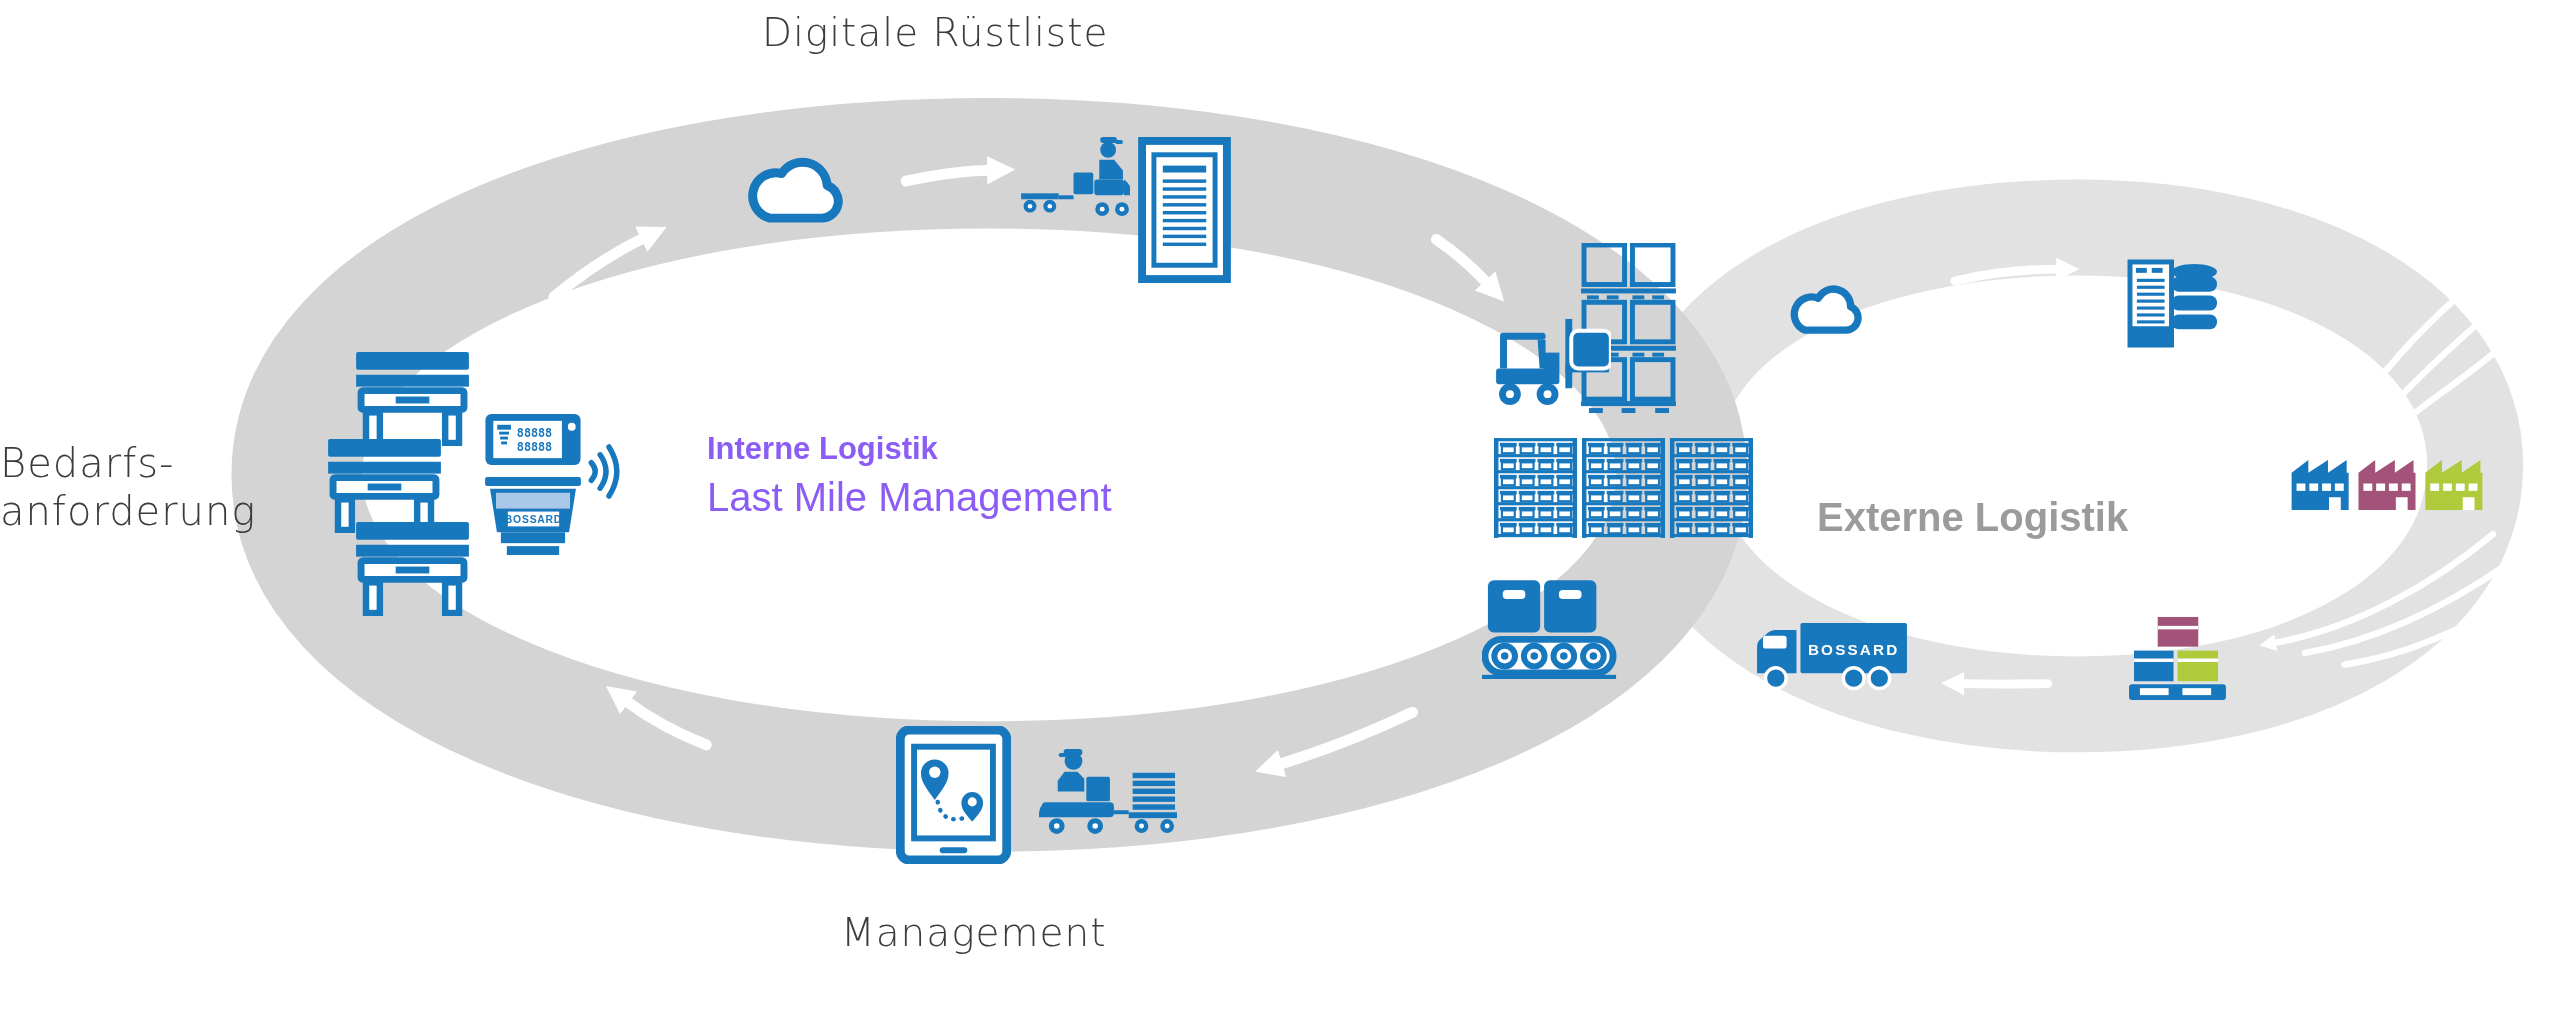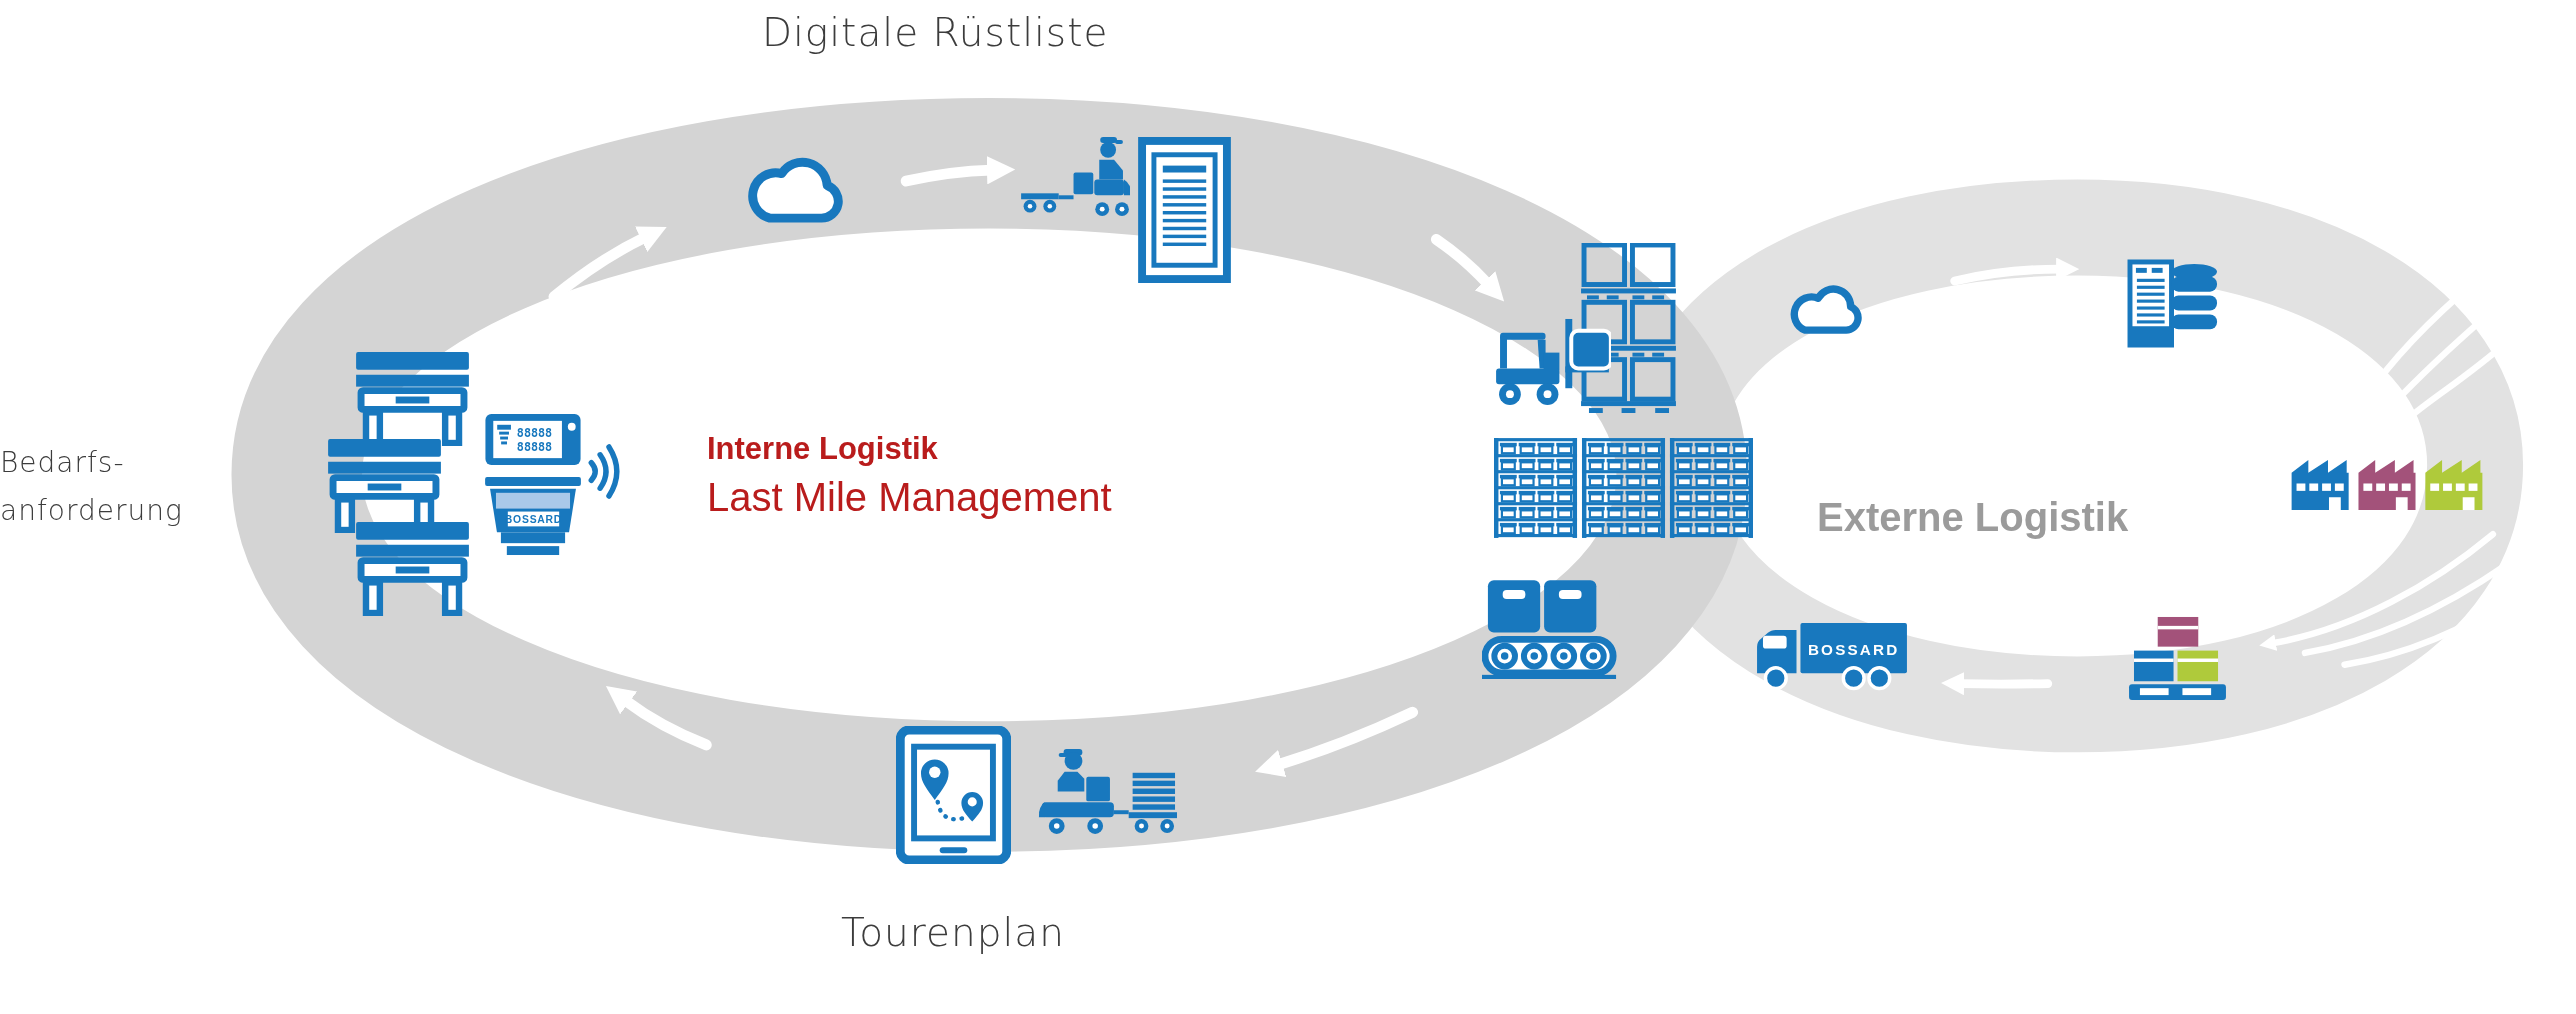--- a/index.html
+++ b/index.html
@@ -5,22 +5,22 @@
   html,body{margin:0;padding:0;background:#fff;}
   body{width:2576px;height:1015px;position:relative;overflow:hidden;
        font-family:"Liberation Sans",sans-serif;}
   .abs{position:absolute;}
   #scene{left:0;top:0;z-index:1;}
   .icon{z-index:3;}
   .lbl{z-index:4;text-align:left;color:#3c3c3c;}
   .thin{font-family:"DejaVu Sans","Liberation Sans",sans-serif;font-weight:200;
         letter-spacing:1px;}
   #lbl-top{left:762px;top:10px;width:499px;font-size:39px;}
-  #lbl-left{left:0px;top:439px;width:392px;font-size:28px;line-height:48px;}
-  #lbl-center{left:707px;top:431px;width:594px;color:#b91c1c;}
+  #lbl-left{left:0px;top:439px;width:392px;font-size:40px;line-height:48px;}
+  #lbl-center{left:707px;top:431px;width:594px;color:#8b5cf6;}
   #lbl-center .l1{font-size:31px;font-weight:bold;margin-bottom:8px;}
   #lbl-center .l2{font-size:40px;font-weight:normal;}
   #lbl-right{left:1817px;top:463px;width:396px;font-size:40px;font-weight:bold;color:#9b9b9b;margin-top:32px;}
   #lbl-bottom{left:841px;top:910px;width:398px;font-size:39px;line-height:46px;}
   svg text.digits{font-family:"DejaVu Sans Mono",monospace;font-weight:bold;}
   svg text.brand{font-family:"Liberation Sans",sans-serif;font-weight:bold;}
 </style>
 </head>
 <body>
 
@@ -343,15 +343,15 @@
 </div>
 
 <div id="lbl-center" class="abs lbl">
   <div class="l1">Interne Logistik</div>
   <div class="l2">Last Mile Management</div>
 </div>
 
 <div id="lbl-right" class="abs lbl">Externe Logistik</div>
 
 <div id="lbl-bottom" class="abs lbl thin">
-  <div>Tourenplan</div>
+  <div>Management</div>
 </div>
 
 
 </body></html>

